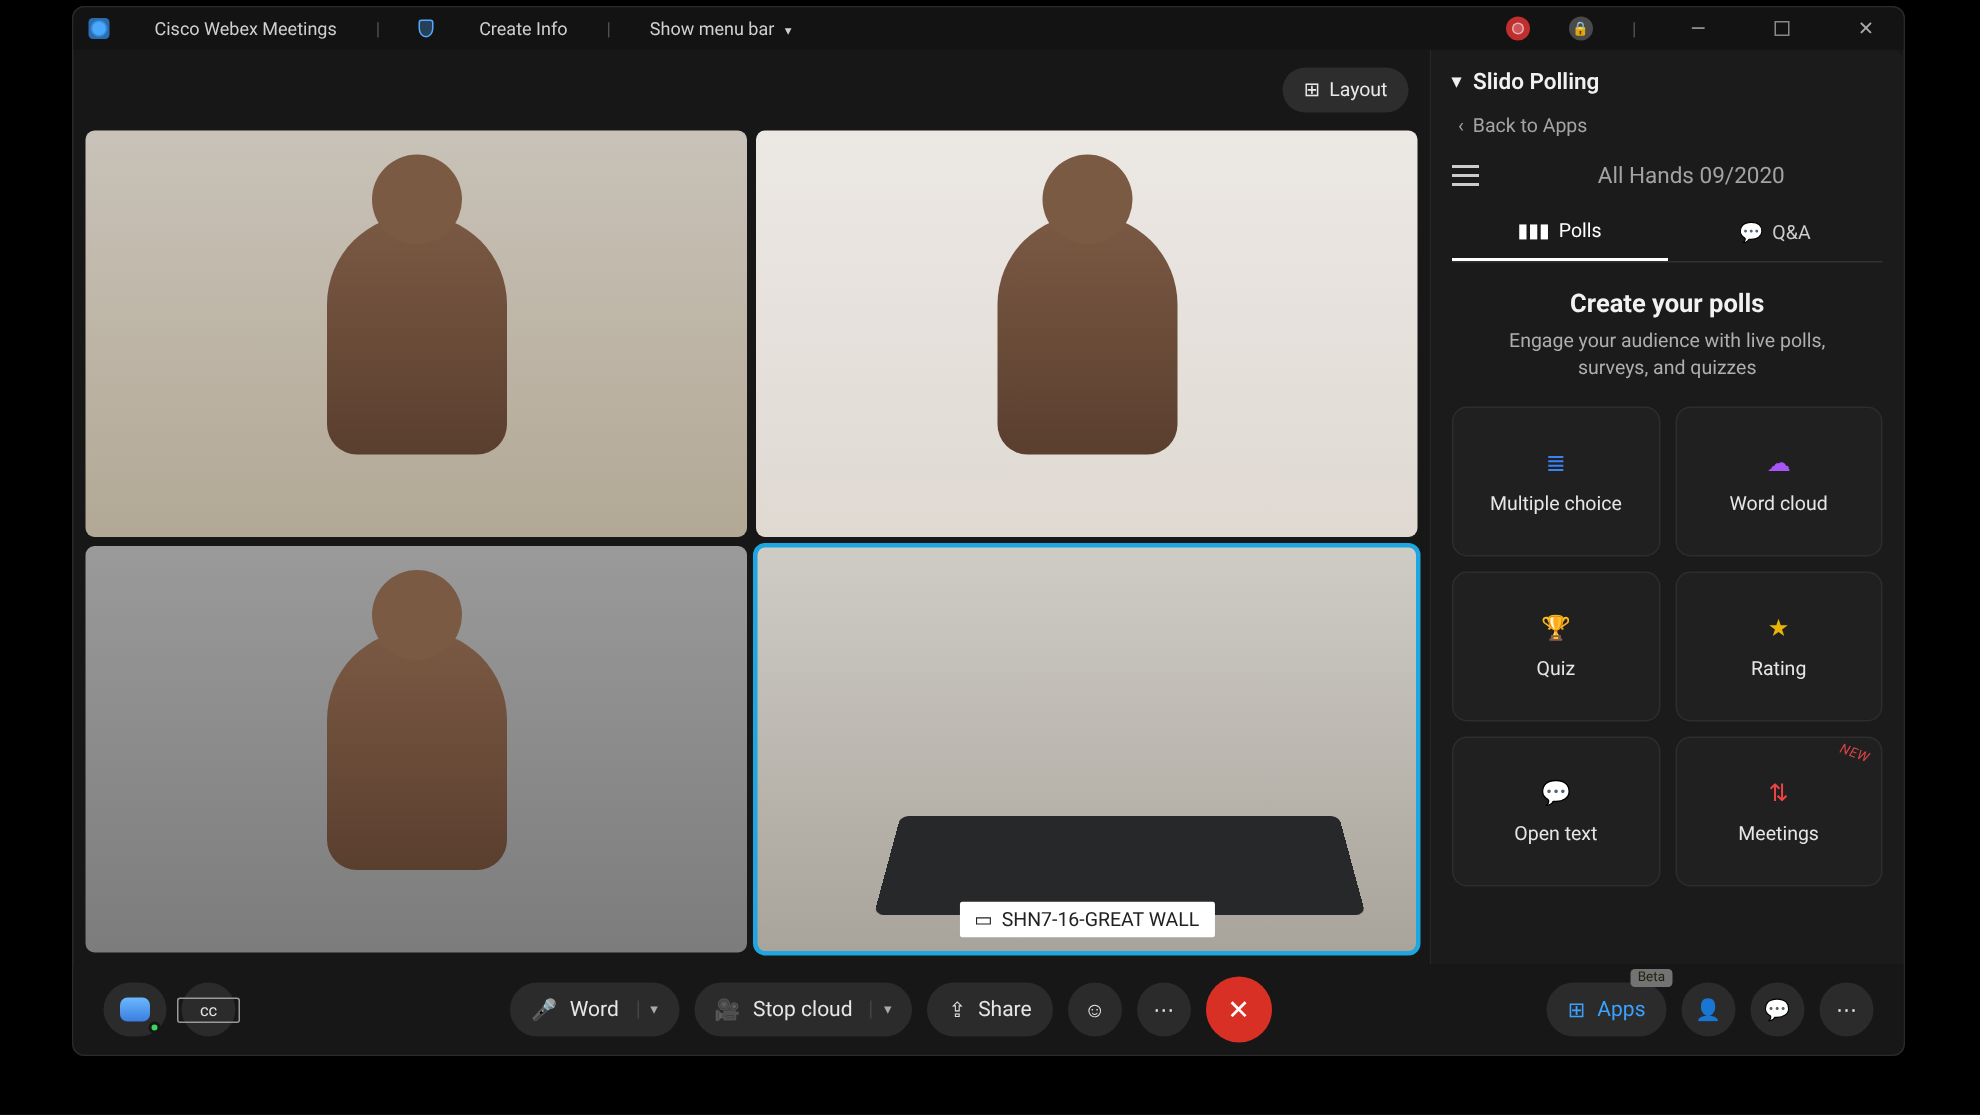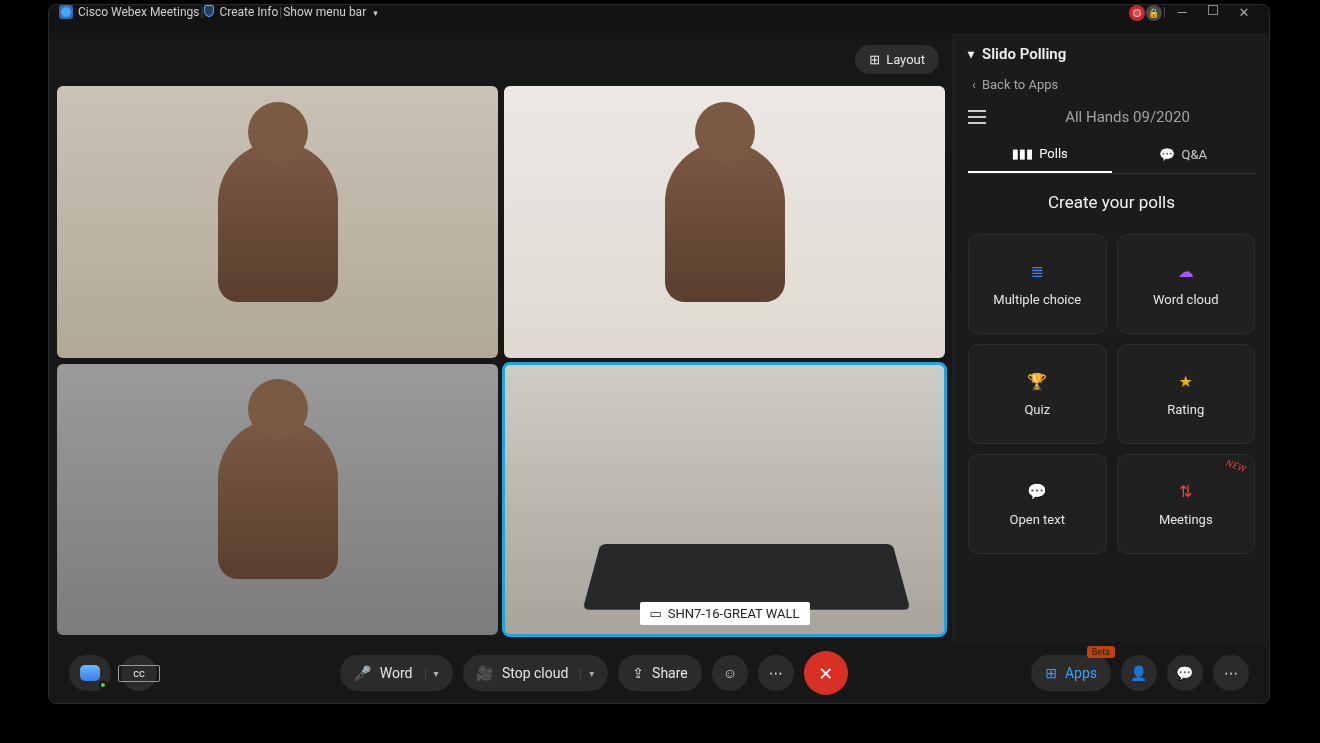--- a/index.html
+++ b/index.html
@@ -20,25 +20,25 @@
     background: #171717;
     border-radius: 8px;
     display: flex;
     flex-direction: column;
     border: 1px solid #2a2a2a;
   }
   
   .title-bar {
     height: 28px;
     display: flex;
-    align-items: flex-start;
+    align-items: center;
     padding: 0 10px;
     font-size: 12px;
     color: #d0d0d0;
-    gap: 1px;
+    gap: 26px;
     background: #131313;
     border-radius: 8px 8px 0 0;
   }
   .title-bar .spacer { flex: 1; }
   .title-bar .sep { color: #555; }
   .title-bar .chev { font-size: 9px; margin-left: 4px; }
   .title-logo {
     width: 14px; height: 14px; border-radius: 3px;
     background: radial-gradient(circle at center, #4aa8ff 40%, #2a6db0 60%);
     display: inline-block; margin-right: 4px;
@@ -152,21 +152,21 @@
   }
   .burger span{height:2px; background:#ccc;}
   .sp-meeting-title{ flex:1; text-align:center; font-size:15px; color:#a3a3a3; }
   .tabs {
     display:flex; border-bottom:1px solid #333;
     margin-bottom: 18px;
   }
   .tab { flex:1; text-align:center; padding:10px 0; color:#ccc; font-size:13px; display:flex; justify-content:center; align-items:center; gap:6px;}
   .tab.active { color:#fff; border-bottom:2px solid #fff; }
   .sp-head { text-align:center; margin-bottom:16px;}
-  .sp-head h3{font-size:17px; font-weight:400; margin-bottom:6px; color:#f2f2f2;}
+  .sp-head h3{font-size:17px; font-weight:700; margin-bottom:6px; color:#f2f2f2;}
   .sp-head p{font-size:13px; color:#aeaeae; line-height:1.4; padding:0 18px;}
   .poll-grid {
     display:grid; grid-template-columns:1fr 1fr; gap:10px;
   }
   .poll-card {
     background:#202020; border:1px solid #2d2d2d; border-radius:10px;
     height: 100px; display:flex; flex-direction:column; align-items:center; justify-content:center;
     gap:10px; font-size:13px; color:#e6e6e6; position:relative;
   }
   .poll-card .ico { width:20px; height:20px; display:flex; align-items:center; justify-content:center; font-size:16px;}
@@ -193,21 +193,21 @@
   .pill.split{padding-right:6px;}
   .pill .split-chev{width:22px; text-align:center; border-left:1px solid #444; margin-left:4px; font-size:10px; color:#aaa;}
   .pill.round{ width:36px; padding:0; justify-content:center;}
   .leave-btn {
     width:44px; height:44px; border-radius:50%; background:#d93025;
     display:flex; align-items:center; justify-content:center; color:#fff; font-size:18px;
   }
   .apps-pill { background:#2b2b2b; position:relative; color:#3ba1ff;}
   .apps-pill .beta{
     position:absolute; top:-9px; right:-4px;
-    background:#c2410c; color:#221; font-size:9px; padding:1px 5px; border-radius:3px;
+    background:#737373; color:#221; font-size:9px; padding:1px 5px; border-radius:3px;
   }
   .assistant {
     width:42px; height:36px; border-radius:18px; background:#2b2b2b;
     display:flex; align-items:center; justify-content:center; position:relative;
   }
   .assistant .bot{
     width:20px; height:16px; border-radius:5px; background:linear-gradient(#6bb8ff,#3a7de0);
     position:relative;
   }
   .assistant .dot{position:absolute; bottom:2px; right:4px; width:8px; height:8px; border-radius:50%; background:#3bd65e; border:2px solid #171717;}
@@ -295,20 +295,21 @@
           <span>▮▮▮</span>
           <span>Polls</span>
         </div>
         <div class="tab">
           <span>💬</span>
           <span>Q&amp;A</span>
         </div>
       </div>
       <div class="sp-head">
         <h3>Create your polls</h3>
+        <p>Engage your audience with live polls, surveys, and quizzes</p>
       </div>
       <div class="poll-grid" id="poll-grid">
 
       <div class="poll-card">
             <div class="ico ico-list">≣</div>
             <div>Multiple choice</div>
           </div>
           <div class="poll-card">
             <div class="ico ico-cloud">☁</div>
             <div>Word cloud</div>

